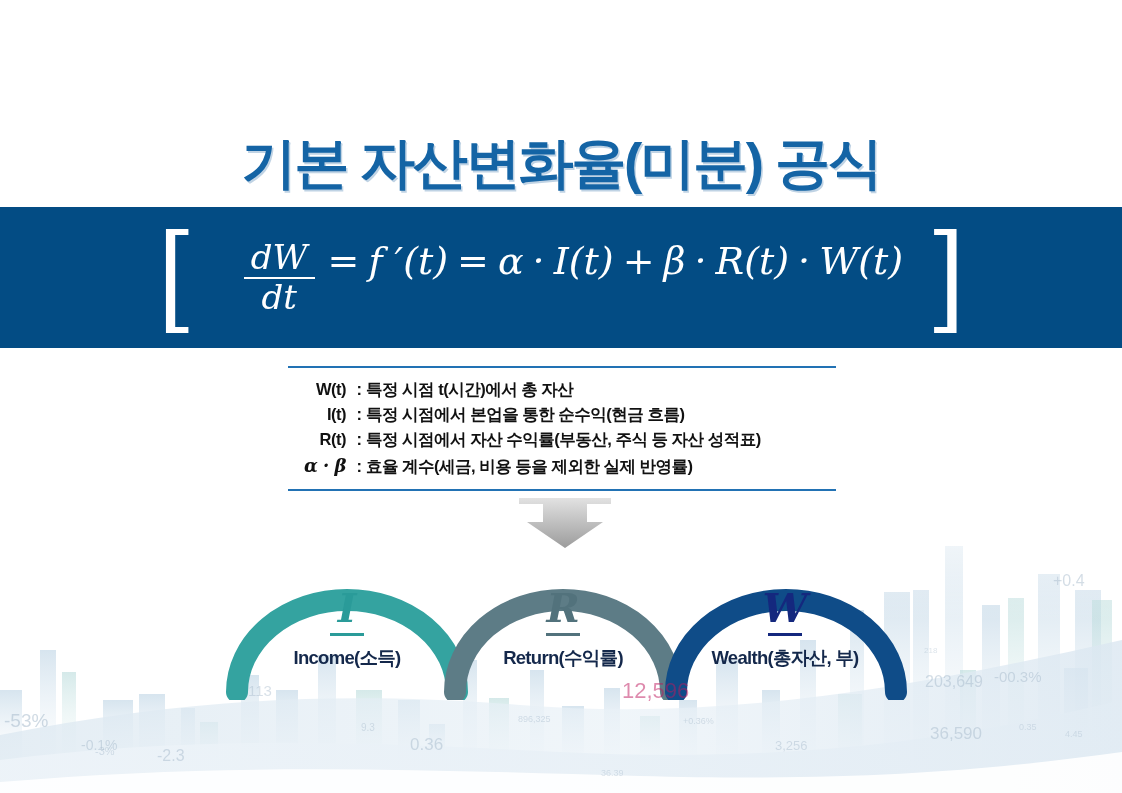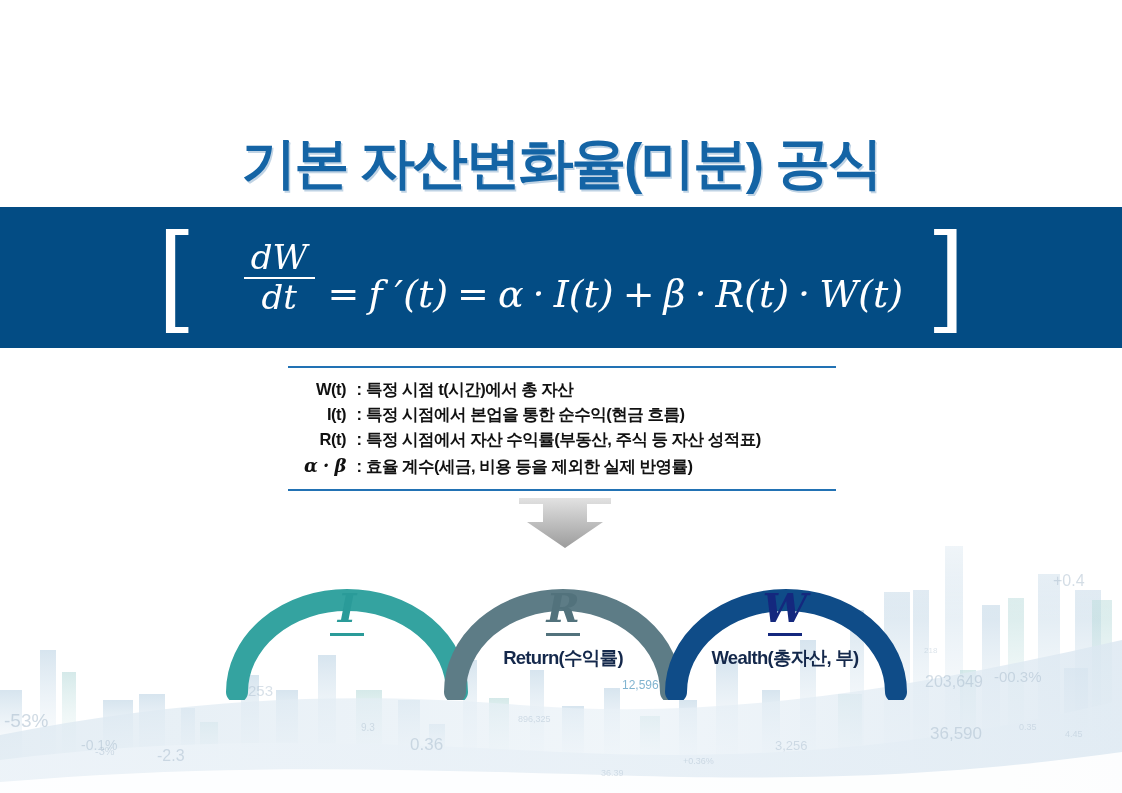--- a/index.html
+++ b/index.html
@@ -83,21 +83,21 @@
     font-family: "DejaVu Serif", serif;
     font-weight: 300;
     transform: scaleX(0.85);
     display: inline-block;
   }
   .bracket.left  { margin-right: 18px; }
   .bracket.right { margin-left: 18px; }
 
   .eq {
     display: flex;
-    align-items: flex-end;
+    align-items: flex-start;
     font-style: italic;
     font-size: 38px;
     white-space: nowrap;
     margin-left: 27px;
   }
   .frac {
     display: inline-flex;
     flex-direction: column;
     align-items: center;
     justify-content: center;
@@ -343,47 +343,48 @@
   <div class="arches">
     <svg width="1122" height="160" viewBox="0 0 1122 160">
       <path d="M237,152 A110,92 0 0 1 457,152" fill="none" stroke="#34a3a0" stroke-width="22" stroke-linecap="round"></path>
       <path d="M455,152 A108,92 0 0 1 671,152" fill="none" stroke="#5d7c86" stroke-width="22" stroke-linecap="round"></path>
       <path d="M676,152 A110,92 0 0 1 896,152" fill="none" stroke="#0f4c88" stroke-width="22" stroke-linecap="round"></path>
     </svg>
 
     <div class="arch-label" style="left:217px; top:48px;">
       <div class="arch-letter" style="color:#2a9b99;">I</div>
       <div class="arch-underline" style="background:#2a9b99;"></div>
+      <div class="arch-name">Income(소득)</div>
     </div>
 
     <div class="arch-label" style="left:433px; top:48px;">
       <div class="arch-letter" style="color:#52727c;">R</div>
       <div class="arch-underline" style="background:#52727c;"></div>
       <div class="arch-name">Return(수익률)</div>
     </div>
 
     <div class="arch-label" style="left:655px; top:48px;">
       <div class="arch-letter" style="color:#14287e;">W</div>
       <div class="arch-underline" style="background:#14287e;"></div>
       <div class="arch-name">Wealth(총자산, 부)</div>
     </div>
   </div>
 
   <div class="bg-layer" id="bg-numbers">
       <div class="bg-num" style="left: 4px; top: 710px; font-size: 19px; opacity: 0.55; color: rgb(169, 188, 205);">-53%</div>
       <div class="bg-num" style="left: 81px; top: 737px; font-size: 14px; opacity: 0.5; color: rgb(169, 188, 205);">-0.1%</div>
       <div class="bg-num" style="left: 95px; top: 745px; font-size: 11px; opacity: 0.45; color: rgb(169, 188, 205);">-3%</div>
       <div class="bg-num" style="left: 157px; top: 738px; font-size: 16px; opacity: 0.5; color: rgb(169, 188, 205); margin-top: 9px;">-2.3</div>
-      <div class="bg-num" style="left: 248px; top: 682px; font-size: 15px; opacity: 0.45; color: rgb(169, 188, 205);">253</div>
+      <div class="bg-num" style="left: 248px; top: 682px; font-size: 15px; opacity: 0.45; color: rgb(169, 188, 205);">113</div>
       <div class="bg-num" style="left: 361px; top: 722px; font-size: 10px; opacity: 0.45; color: rgb(169, 188, 205);">9.3</div>
       <div class="bg-num" style="left: 410px; top: 735px; font-size: 17px; opacity: 0.5; color: rgb(169, 188, 205);">0.36</div>
       <div class="bg-num" style="left: 518px; top: 714px; font-size: 9px; opacity: 0.45; color: rgb(169, 188, 205);">896,325</div>
-      <div class="bg-num" style="left: 622px; top: 678px; font-size: 12px; opacity: 0.5; color: #0369a1;">12,596</div>
+      <div class="bg-num" style="left: 622px; top: 678px; font-size: 22px; opacity: 0.5; color: #be185d;">12,596</div>
       <div class="bg-num" style="left: 601px; top: 768px; font-size: 9px; opacity: 0.4; color: rgb(169, 188, 205);">36.39</div>
-      <div class="bg-num" style="left: 683px; top: 756px; font-size: 9px; opacity: 0.45; color: rgb(169, 188, 205); text-align: right;">+0.36%</div>
+      <div class="bg-num" style="left: 683px; top: 716px; font-size: 9px; opacity: 0.45; color: rgb(169, 188, 205); text-align: right;">+0.36%</div>
       <div class="bg-num" style="left: 775px; top: 738px; font-size: 13px; opacity: 0.45; color: rgb(169, 188, 205);">3,256</div>
       <div class="bg-num" style="left: 1053px; top: 572px; font-size: 16px; opacity: 0.5; color: rgb(169, 188, 205);">+0.4</div>
       <div class="bg-num" style="left: 994px; top: 668px; font-size: 15px; opacity: 0.5; color: rgb(169, 188, 205);">-00.3%</div>
       <div class="bg-num" style="left: 906px; top: 673px; font-size: 16px; opacity: 0.5; color: rgb(169, 188, 205); padding-left: 19px;">203,649</div>
       <div class="bg-num" style="left: 930px; top: 724px; font-size: 17px; opacity: 0.5; color: rgb(169, 188, 205);">36,590</div>
       <div class="bg-num" style="left: 924px; top: 646px; font-size: 8px; opacity: 0.4; color: rgb(169, 188, 205);">218</div>
       <div class="bg-num" style="left: 1019px; top: 722px; font-size: 9px; opacity: 0.4; color: rgb(169, 188, 205);">0.35</div>
       <div class="bg-num" style="left: 1065px; top: 729px; font-size: 9px; opacity: 0.4; color: rgb(169, 188, 205);">4.45</div>
     </div>
 

